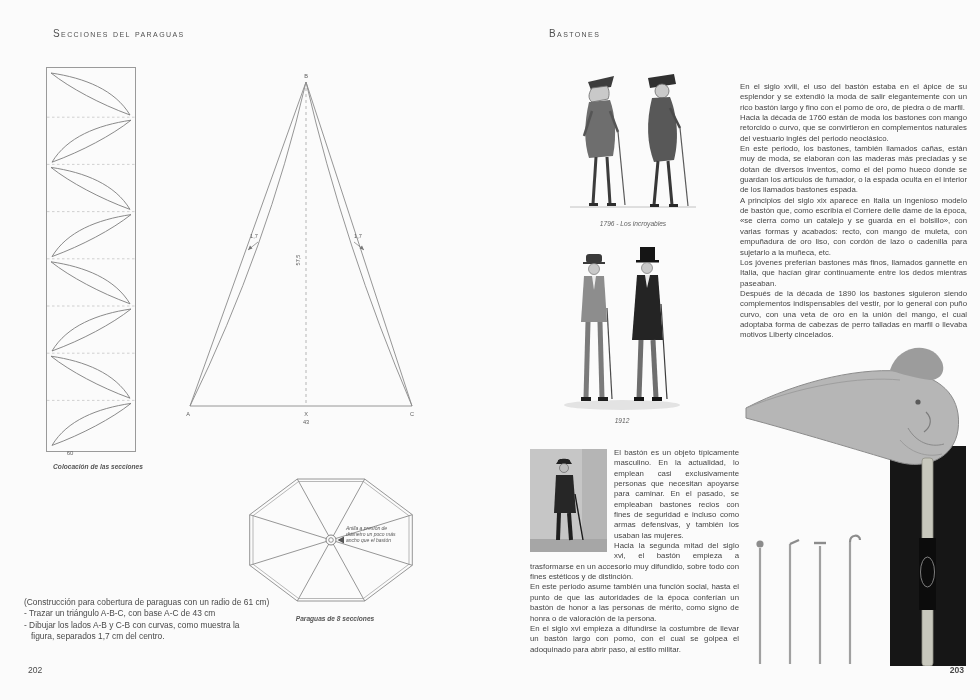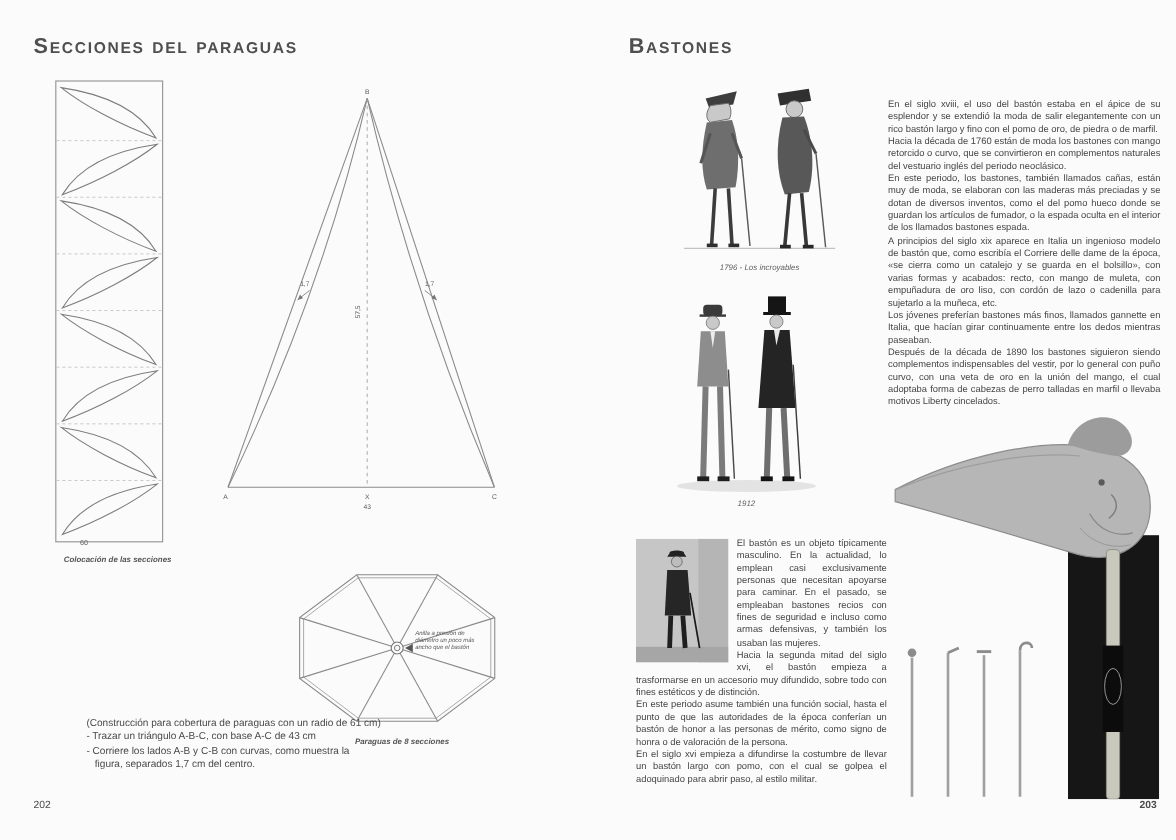--- a/index.html
+++ b/index.html
@@ -1,24 +1,24 @@
 <!DOCTYPE html>
 <html><head>
 <meta charset="utf-8">
 <style>
   html,body{margin:0;padding:0;}
   body{font-family:"Liberation Sans", sans-serif; background:#e9e9e9;}
   #spread{position:relative;width:980px;height:700px;background:#fbfbfb;overflow:hidden;margin:0 auto;}
-  .page-title{position:absolute;font-variant:small-caps;font-weight:700;font-size:18px;
-    letter-spacing:1.4px;color:#4f4f4f;}
+  .page-title{position:absolute;font-variant:small-caps;font-weight:400;font-size:10px;
+    letter-spacing:1.4px;color:#4f4f4f;margin-left:25px;}
   .body-col{position:absolute;font-size:7.8px;line-height:10.35px;color:#454545;text-align:justify;}
   .body-col p{margin:0;}
   .caption{position:absolute;font-size:6.6px;font-style:italic;color:#5f5f5f;text-align:center;}
   .caption.bold{font-weight:bold;color:#555;}
-  .note{position:absolute;font-size:8.4px;line-height:11.4px;color:#4a4a4a;margin-left:48px;}
+  .note{position:absolute;font-size:8.4px;line-height:11.4px;color:#4a4a4a;}
   .note div{white-space:pre-wrap;}
   .pagenum{position:absolute;font-size:8.6px;color:#4a4a4a;}
   .diagram{position:absolute;}
   .dim-label{position:absolute;font-size:6px;color:#666;text-align:center;}
   .annotation{position:absolute;font-size:5px;line-height:6px;font-style:italic;color:#555;}
   svg{display:block;}
 </style>
 </head>
 <body>
 
@@ -102,21 +102,21 @@
       <circle cx="93" cy="80" r="2.3" fill="none" stroke="#777" stroke-width="0.8"></circle>
       <polygon points="106,76.5 106,83.5 99.5,80" fill="#555"></polygon>
     </svg>
   </div>
   <div class="annotation" style="left:346px;top:525px;width:56px;">Anilla a presión de diámetro un poco más ancho que el bastón</div>
   <div class="caption bold" style="left:240px;top:615px;width:190px;">Paraguas de 8 secciones</div>
 
   <div class="note" style="left:24px;top:597px;width:310px;">
     <div>(Construcción para cobertura de paraguas con un radio de 61 cm)</div>
     <div>- Trazar un triángulo A-B-C, con base A-C de 43 cm</div>
-    <div>- Corriere los lados A-B y C-B con curvas, como muestra la</div>
+    <div>- Dibujar los lados A-B y C-B con curvas, como muestra la</div>
     <div>   figura, separados 1,7 cm del centro.</div>
   </div>
 
   <div class="pagenum" style="left:28px;top:665px;">202</div>
 
   <div class="page-title" style="left:524px;top:28px;">Bastones</div>
 
   <div class="diagram" style="left:562px;top:66px;">
     <svg width="142" height="150" viewBox="0 0 142 150">
       <line x1="8" y1="141" x2="134" y2="141" stroke="#c2c2c2" stroke-width="1"></line>

